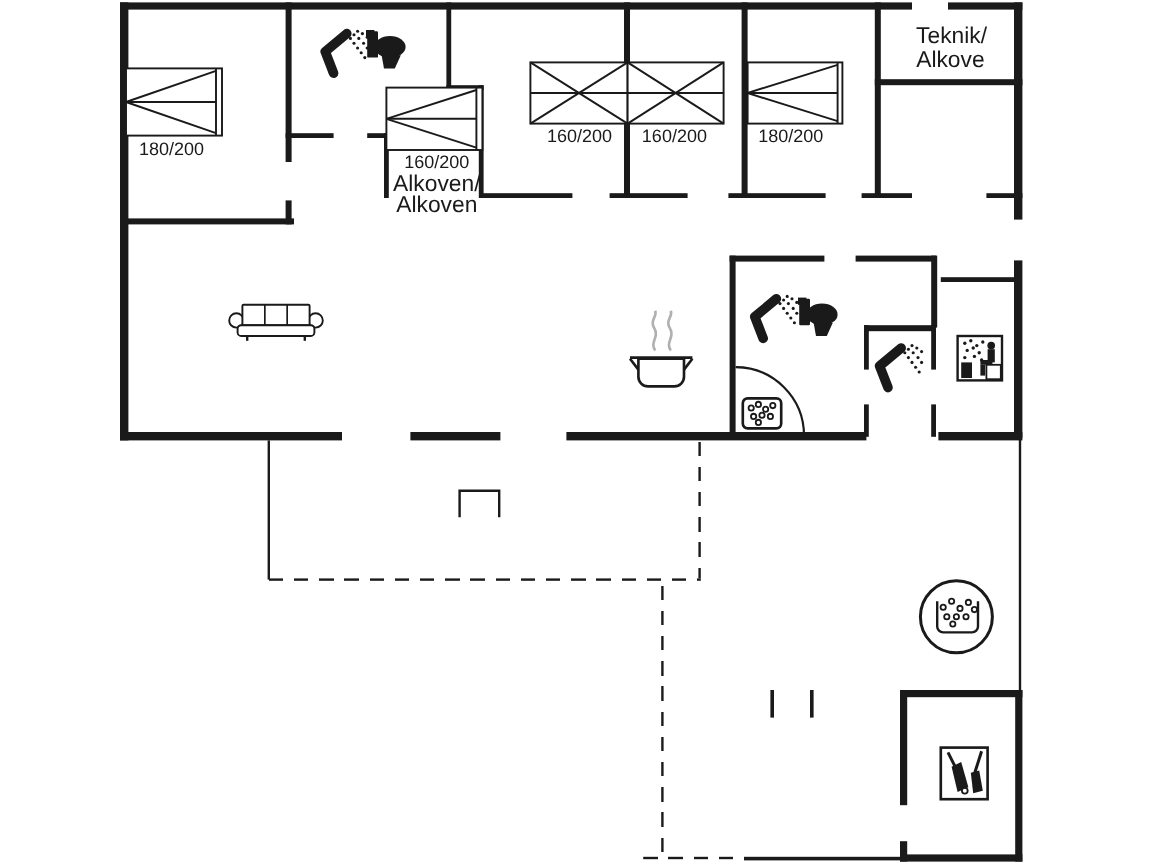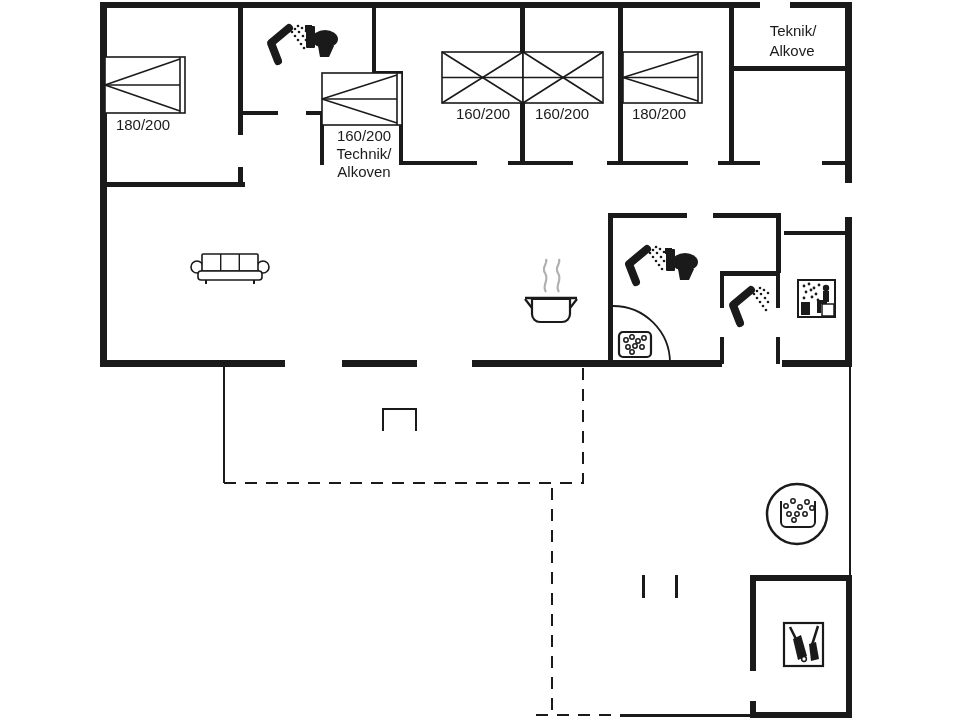--- a/index.html
+++ b/index.html
@@ -1,21 +1,21 @@
 <!DOCTYPE html>
 <html><head>
 <meta charset="utf-8">
 <style>
   html,body{margin:0;padding:0;background:#ffffff;}
   #canvas{position:relative;width:960px;height:720px;background:#ffffff;overflow:hidden;
           font-family:"Liberation Sans",sans-serif;}
   .w{position:absolute;background:#1a1a1a;}
   .lbl{position:absolute;transform:translate(-50%,-50%);color:#1a1a1a;white-space:nowrap;
        font-family:"Liberation Sans",sans-serif;font-size:15px;line-height:1.05;}
-  .lbl.big{font-size:15px;}
+  .lbl.big{font-size:19px;}
   .dash-h{position:absolute;height:2px;
       background:repeating-linear-gradient(to right,#1a1a1a 0 12px,transparent 12px 21px);}
   .dash-v{position:absolute;width:2px;
       background:repeating-linear-gradient(to bottom,#1a1a1a 0 12px,transparent 12px 21px);}
   svg{position:absolute;left:0;top:0;}
 </style>
 </head>
 <body>
 
 <div id="canvas">
@@ -73,21 +73,21 @@
   <div class="w" style="left:642px;top:575px;width:3px;height:23px"></div>
   <div class="w" style="left:675px;top:575px;width:3px;height:23px"></div>
 
   <div class="dash-h" style="left:224px;top:482px;width:360px"></div>
   <div class="dash-v" style="left:582px;top:368px;height:114px"></div>
   <div class="dash-v" style="left:551px;top:488px;height:228px"></div>
   <div class="dash-h" style="left:536px;top:714px;width:84px"></div>
 
   <div class="lbl" style="left:143px;top:125px">180/200</div>
   <div class="lbl" style="left:364px;top:136px">160/200</div>
-  <div class="lbl big" style="left:364px;top:154px">Technik/</div>
+  <div class="lbl big" style="left:364px;top:154px">Alkoven/</div>
   <div class="lbl big" style="left:364px;top:172px">Alkoven</div>
   <div class="lbl" style="left:483px;top:114px">160/200</div>
   <div class="lbl" style="left:562px;top:114px">160/200</div>
   <div class="lbl" style="left:659px;top:114px">180/200</div>
   <div class="lbl big" style="left:793px;top:31px">Teknik/</div>
   <div class="lbl big" style="left:792px;top:51px">Alkove</div>
 
   <svg width="960" height="720" viewBox="0 0 960 720">
     <defs>
       <g id="shower">

